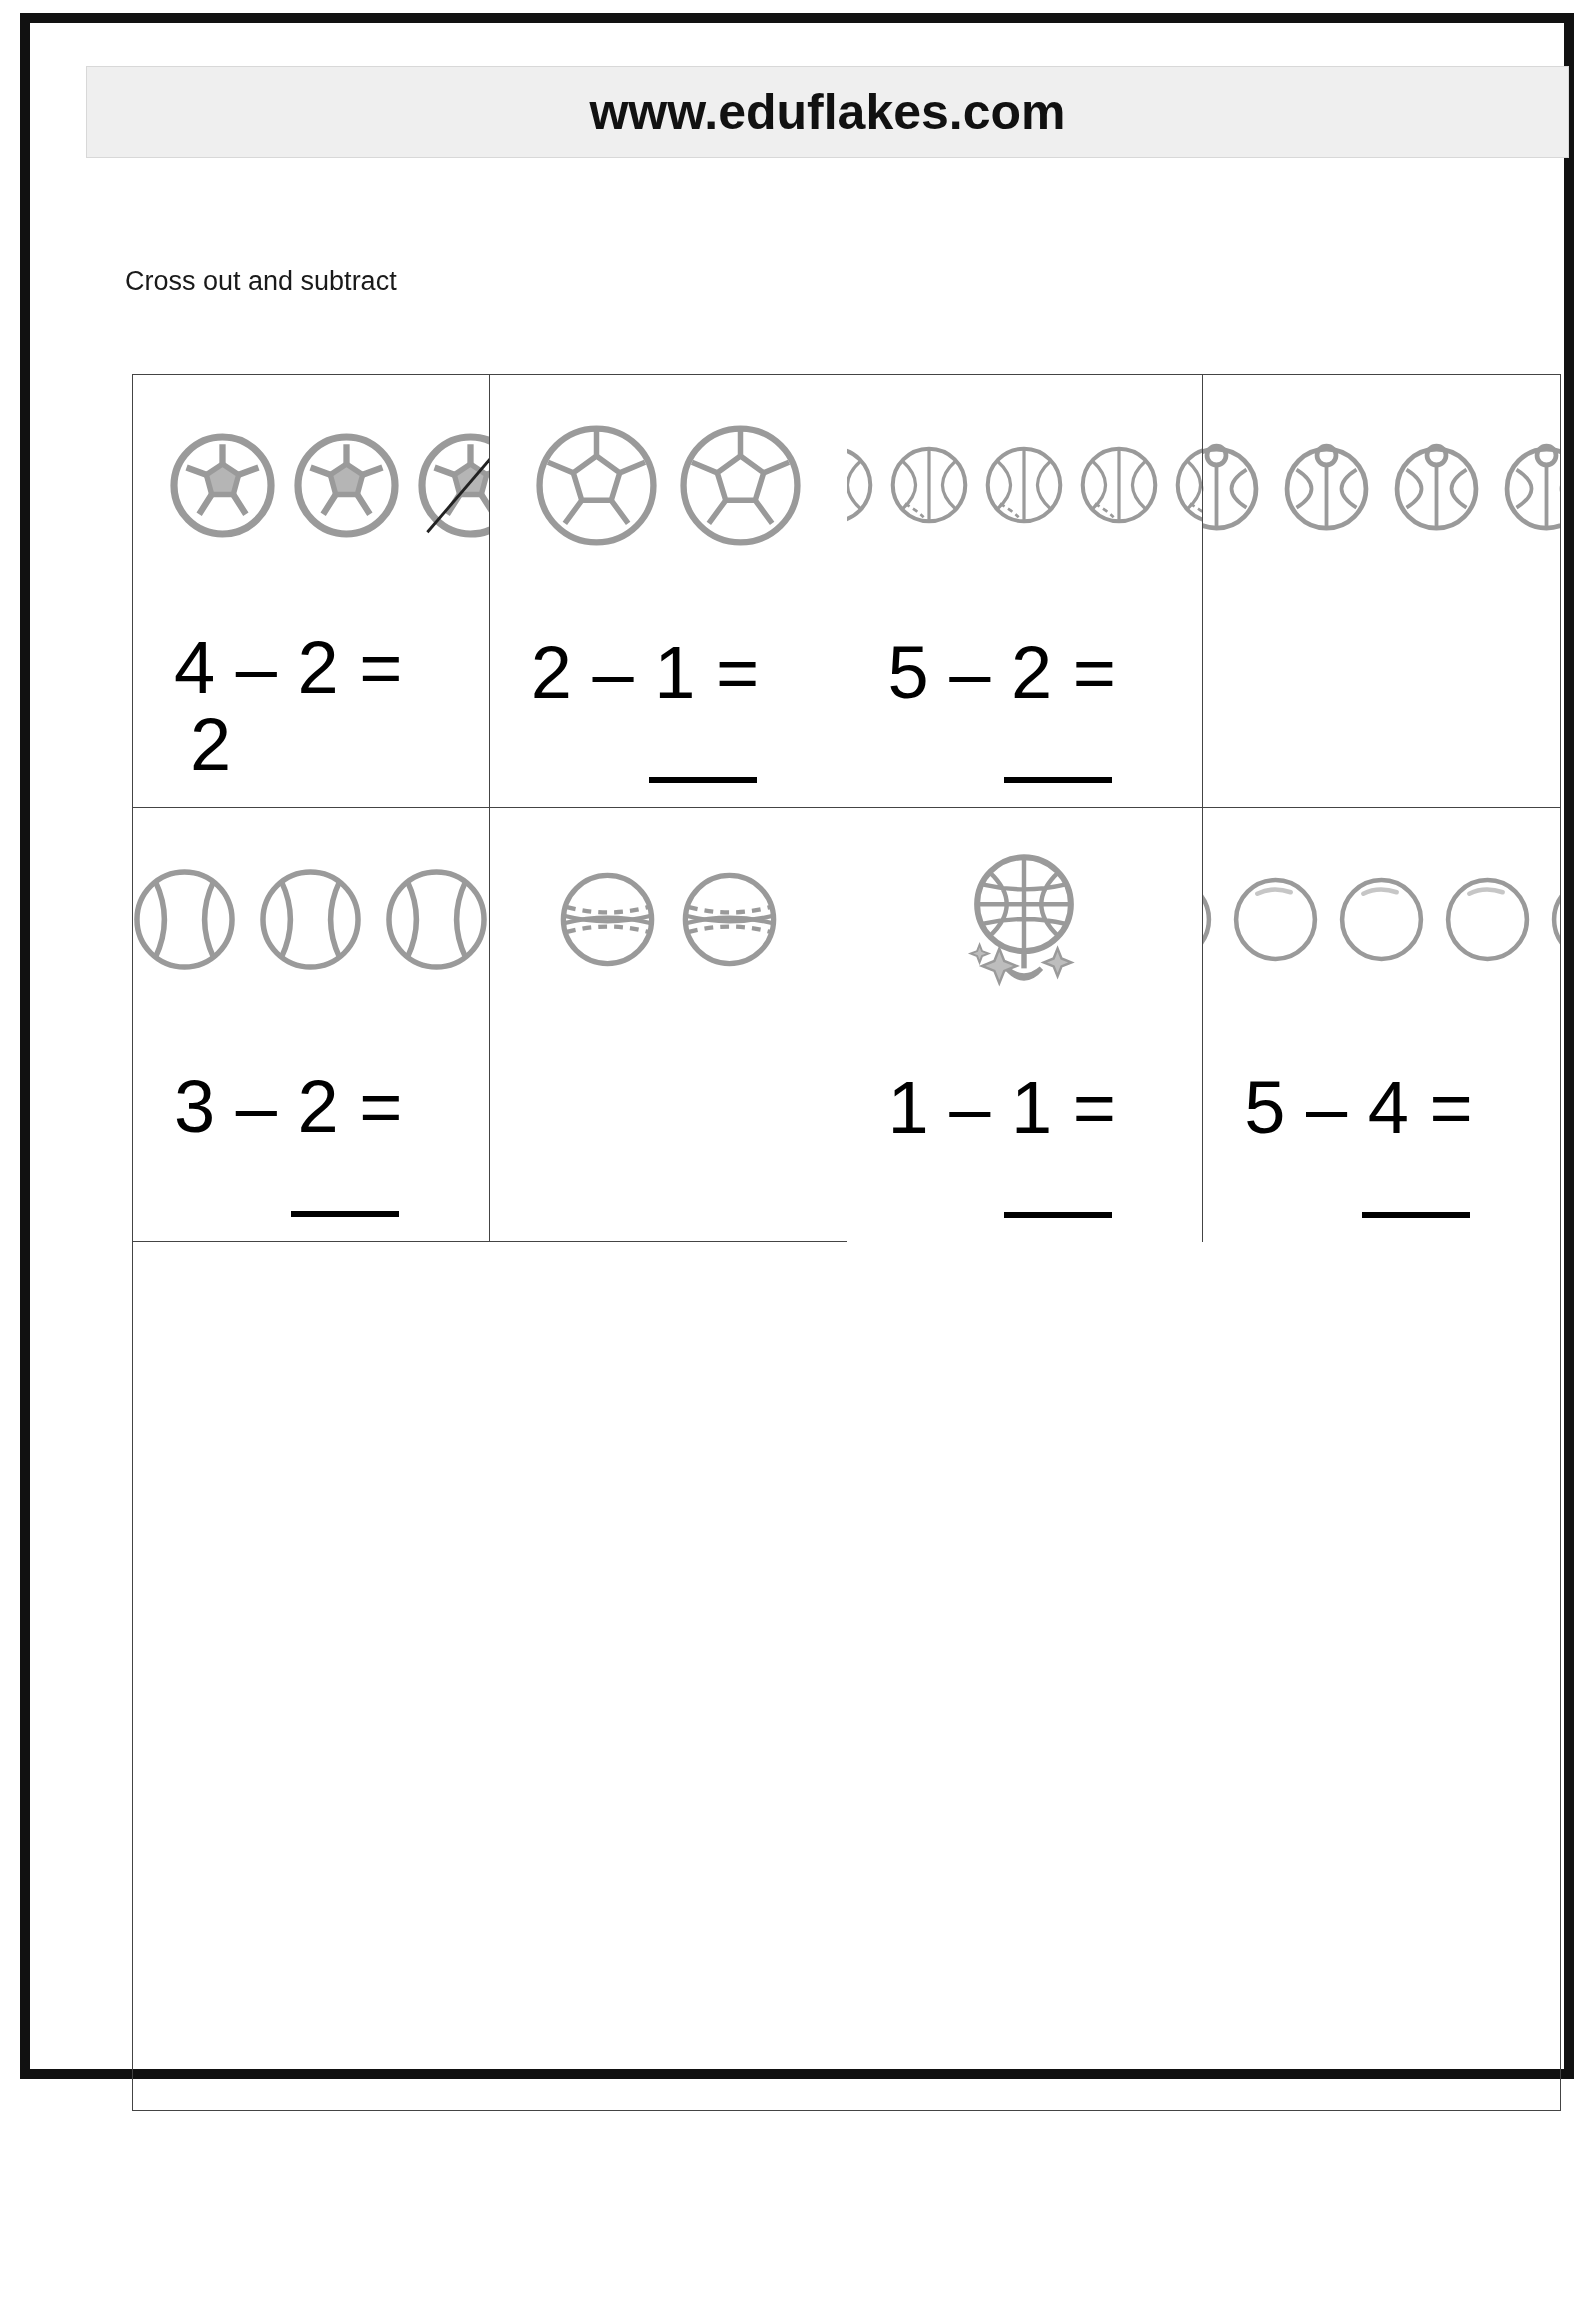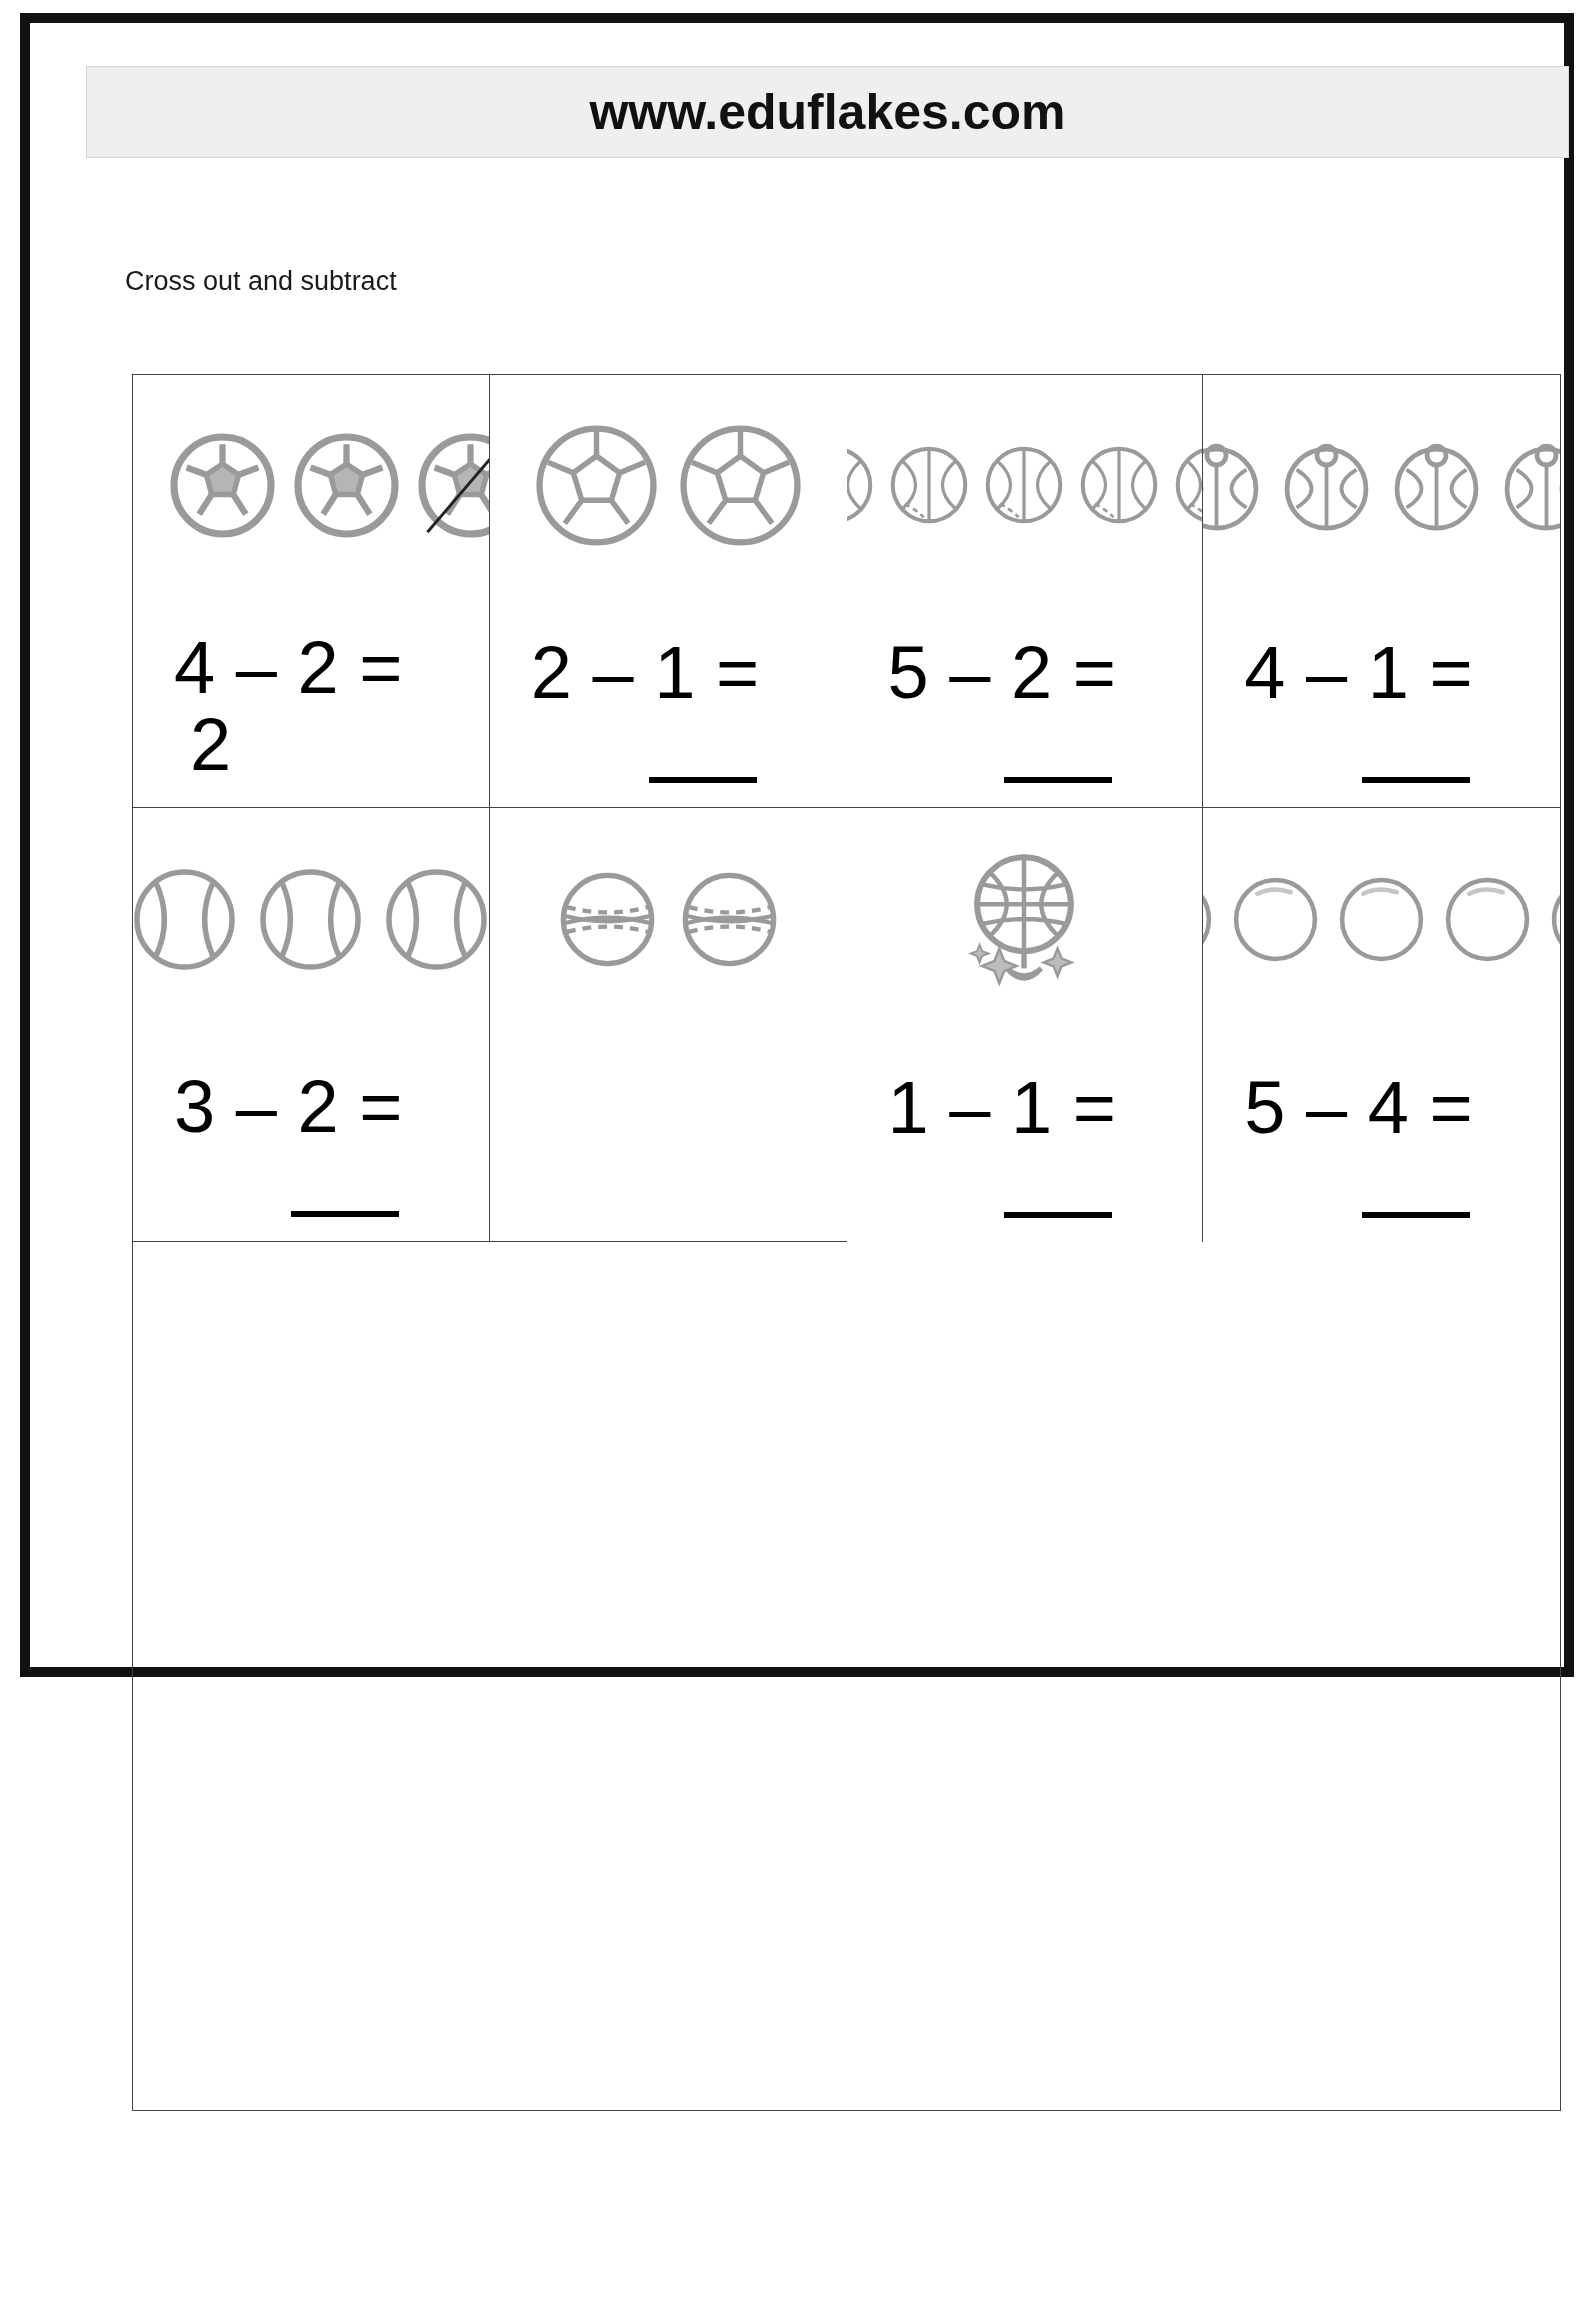--- a/index.html
+++ b/index.html
@@ -18,21 +18,21 @@
     width: 1595px;
     height: 2304px;
     box-sizing: border-box;
     background: #ffffff;
   }
   .outer-border {
     position: absolute;
     left: 20px;
     top: 12.6px;
     width: 1554px;
-    height: 1664px;
+    height: 2066px;
     border: 10px solid #111111;
     box-sizing: border-box;
     background: #ffffff;
   }
   .header-bar {
     position: absolute;
     left: 56px;
     top: 43px;
     width: 1483px;
     height: 92px;
@@ -290,24 +290,20 @@
             </svg>
           </span>
           <span class="ball-wrap">
             <svg width="101" height="101" viewBox="0 0 64 64">
               <circle cx="32" cy="34" r="25" fill="none" stroke="#9a9a9a" stroke-width="3"></circle>
               <circle cx="32" cy="13" r="6" fill="none" stroke="#9a9a9a" stroke-width="3"></circle>
               <path d="M32 19 L32 59 M13 22 Q32 34 13 46 M51 22 Q32 34 51 46" fill="none" stroke="#9a9a9a" stroke-width="2.4"></path>
             </svg>
           </span>
         </div>
-        <div class="equation">
-          <span class="eq-line1 eq-text">4 – 1 =</span>
-          <span class="eq-wrap-right"><span class="blank"></span></span>
-        </div>
       </div>
 
       <div class="cell col1 row3">
         <div class="icons-row center">
           <span class="ball-wrap">
             <svg width="117" height="117" viewBox="0 0 64 64">
               <circle cx="32" cy="32" r="26" fill="none" stroke="#9a9a9a" stroke-width="3"></circle>
               <path d="M16 11 Q26 32 16 53 M48 11 Q38 32 48 53" fill="none" stroke="#9a9a9a" stroke-width="3"></path>
             </svg>
           </span>

